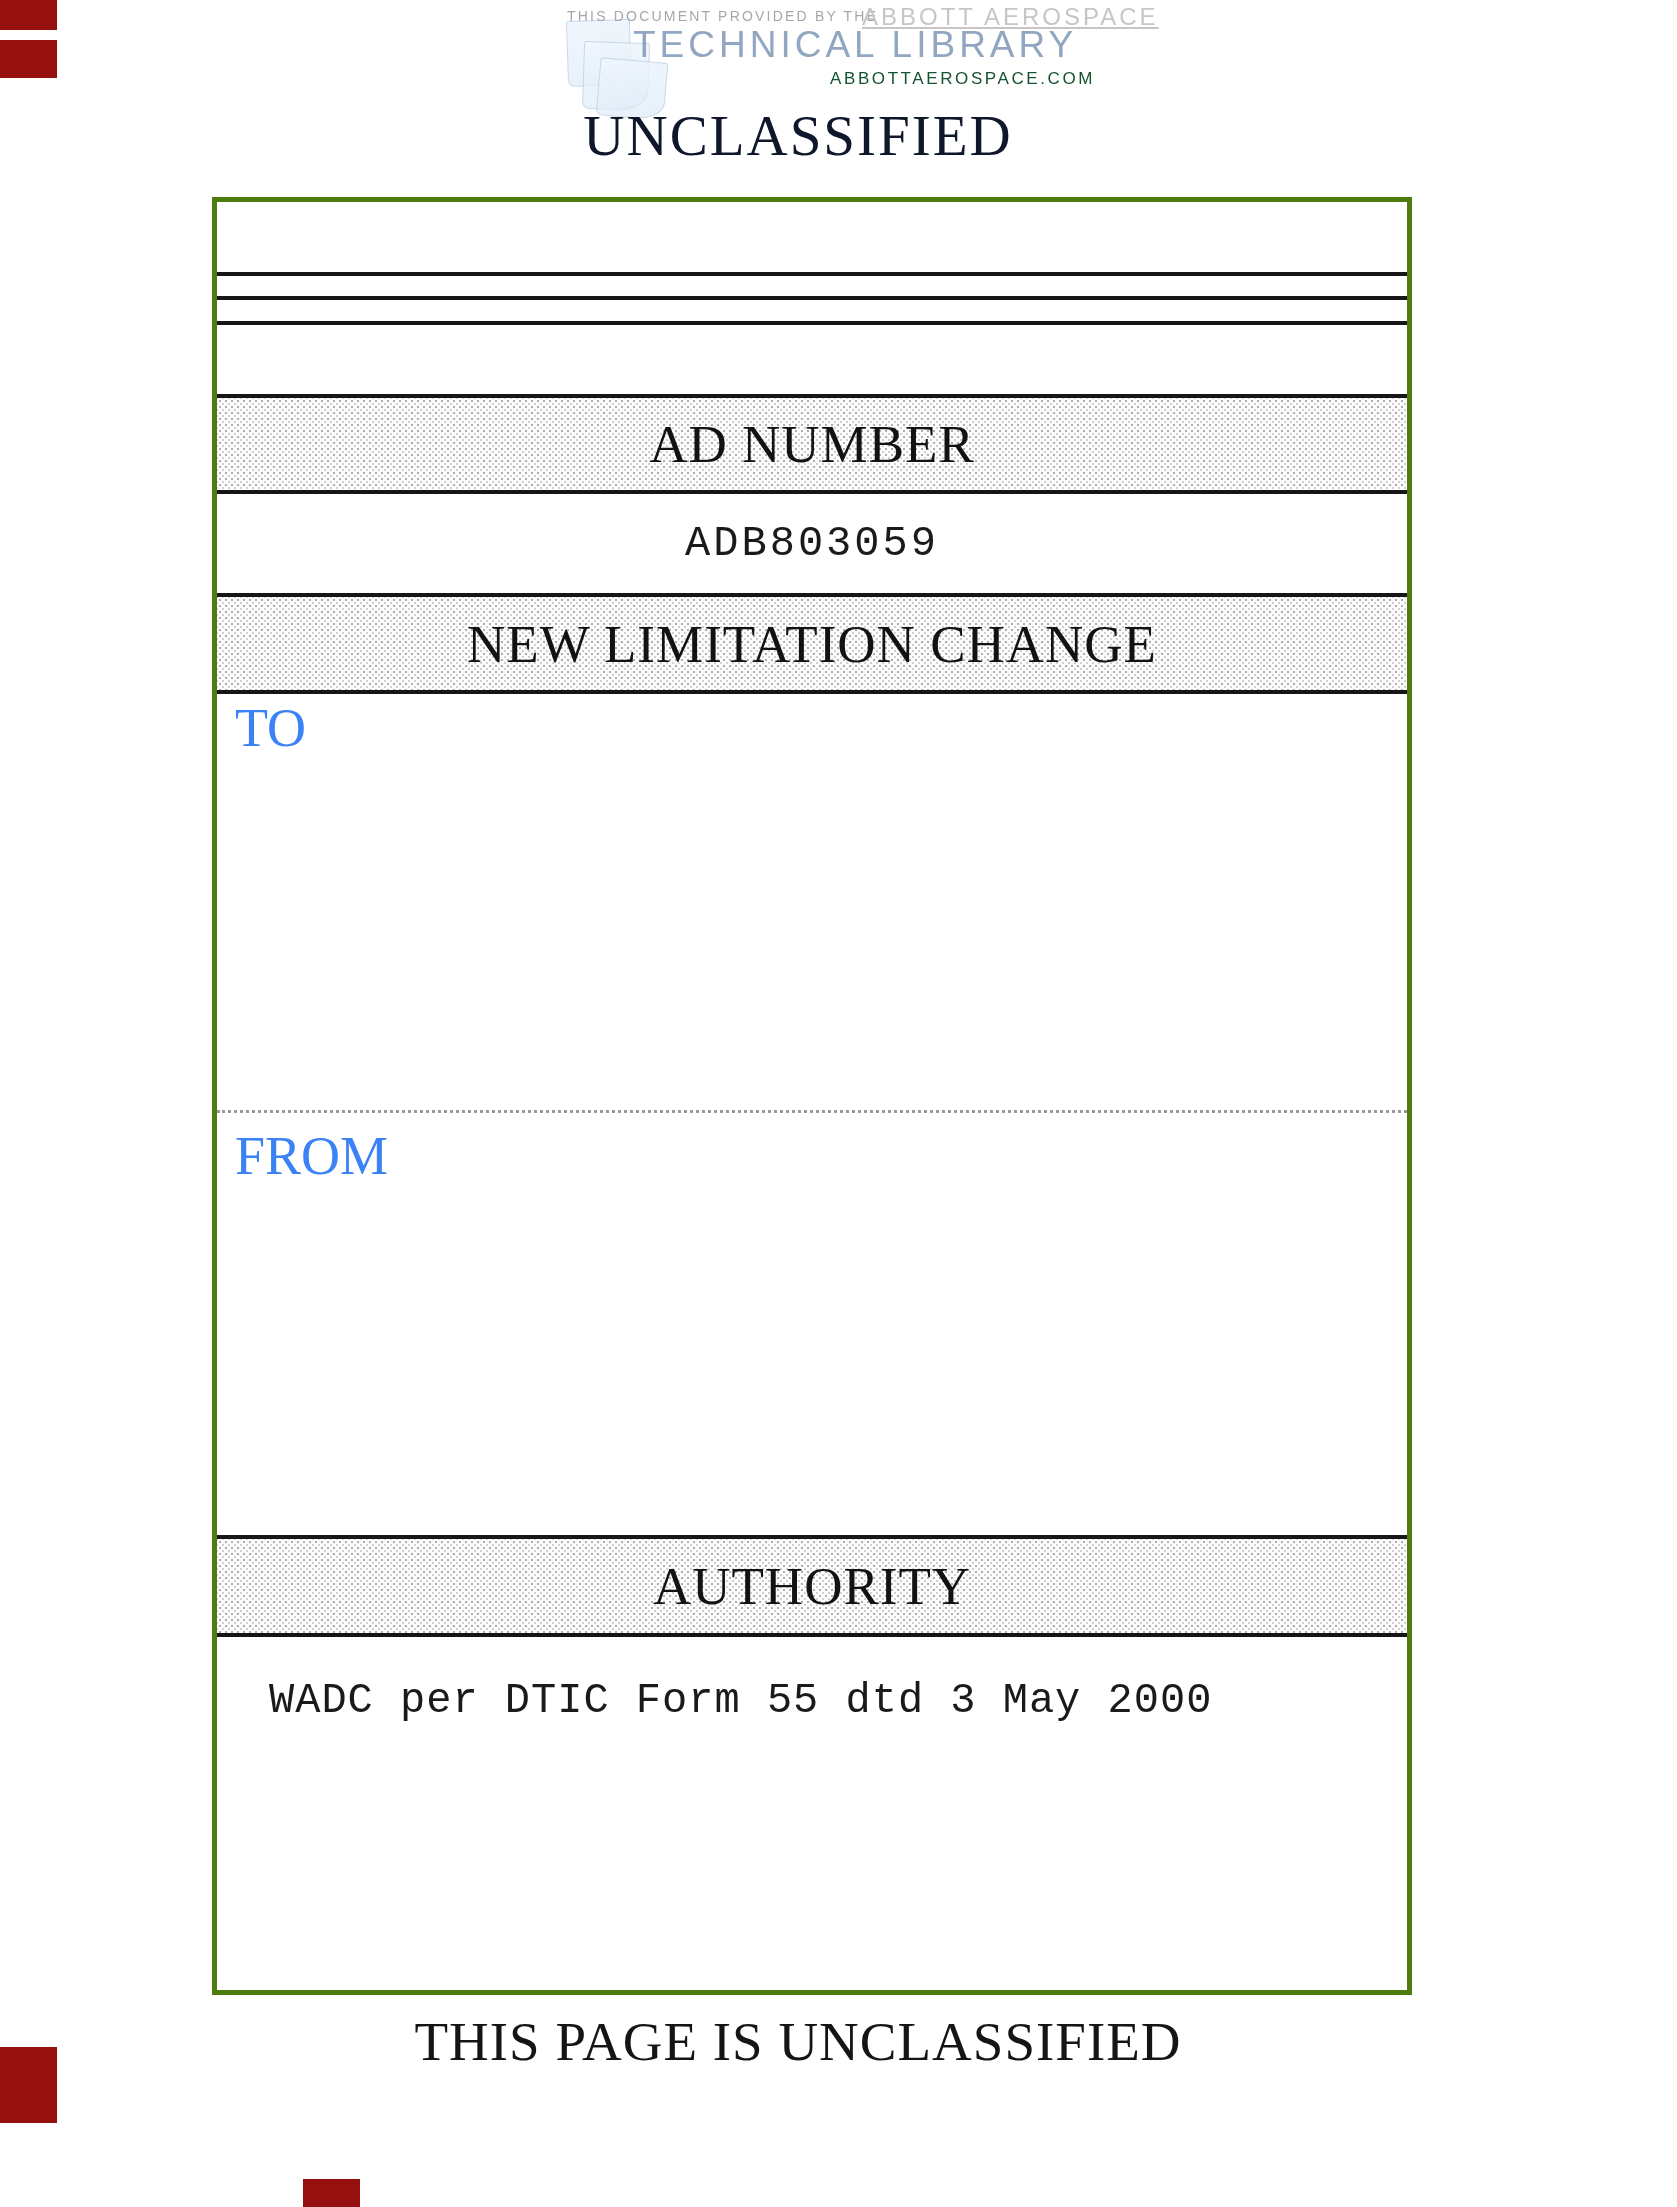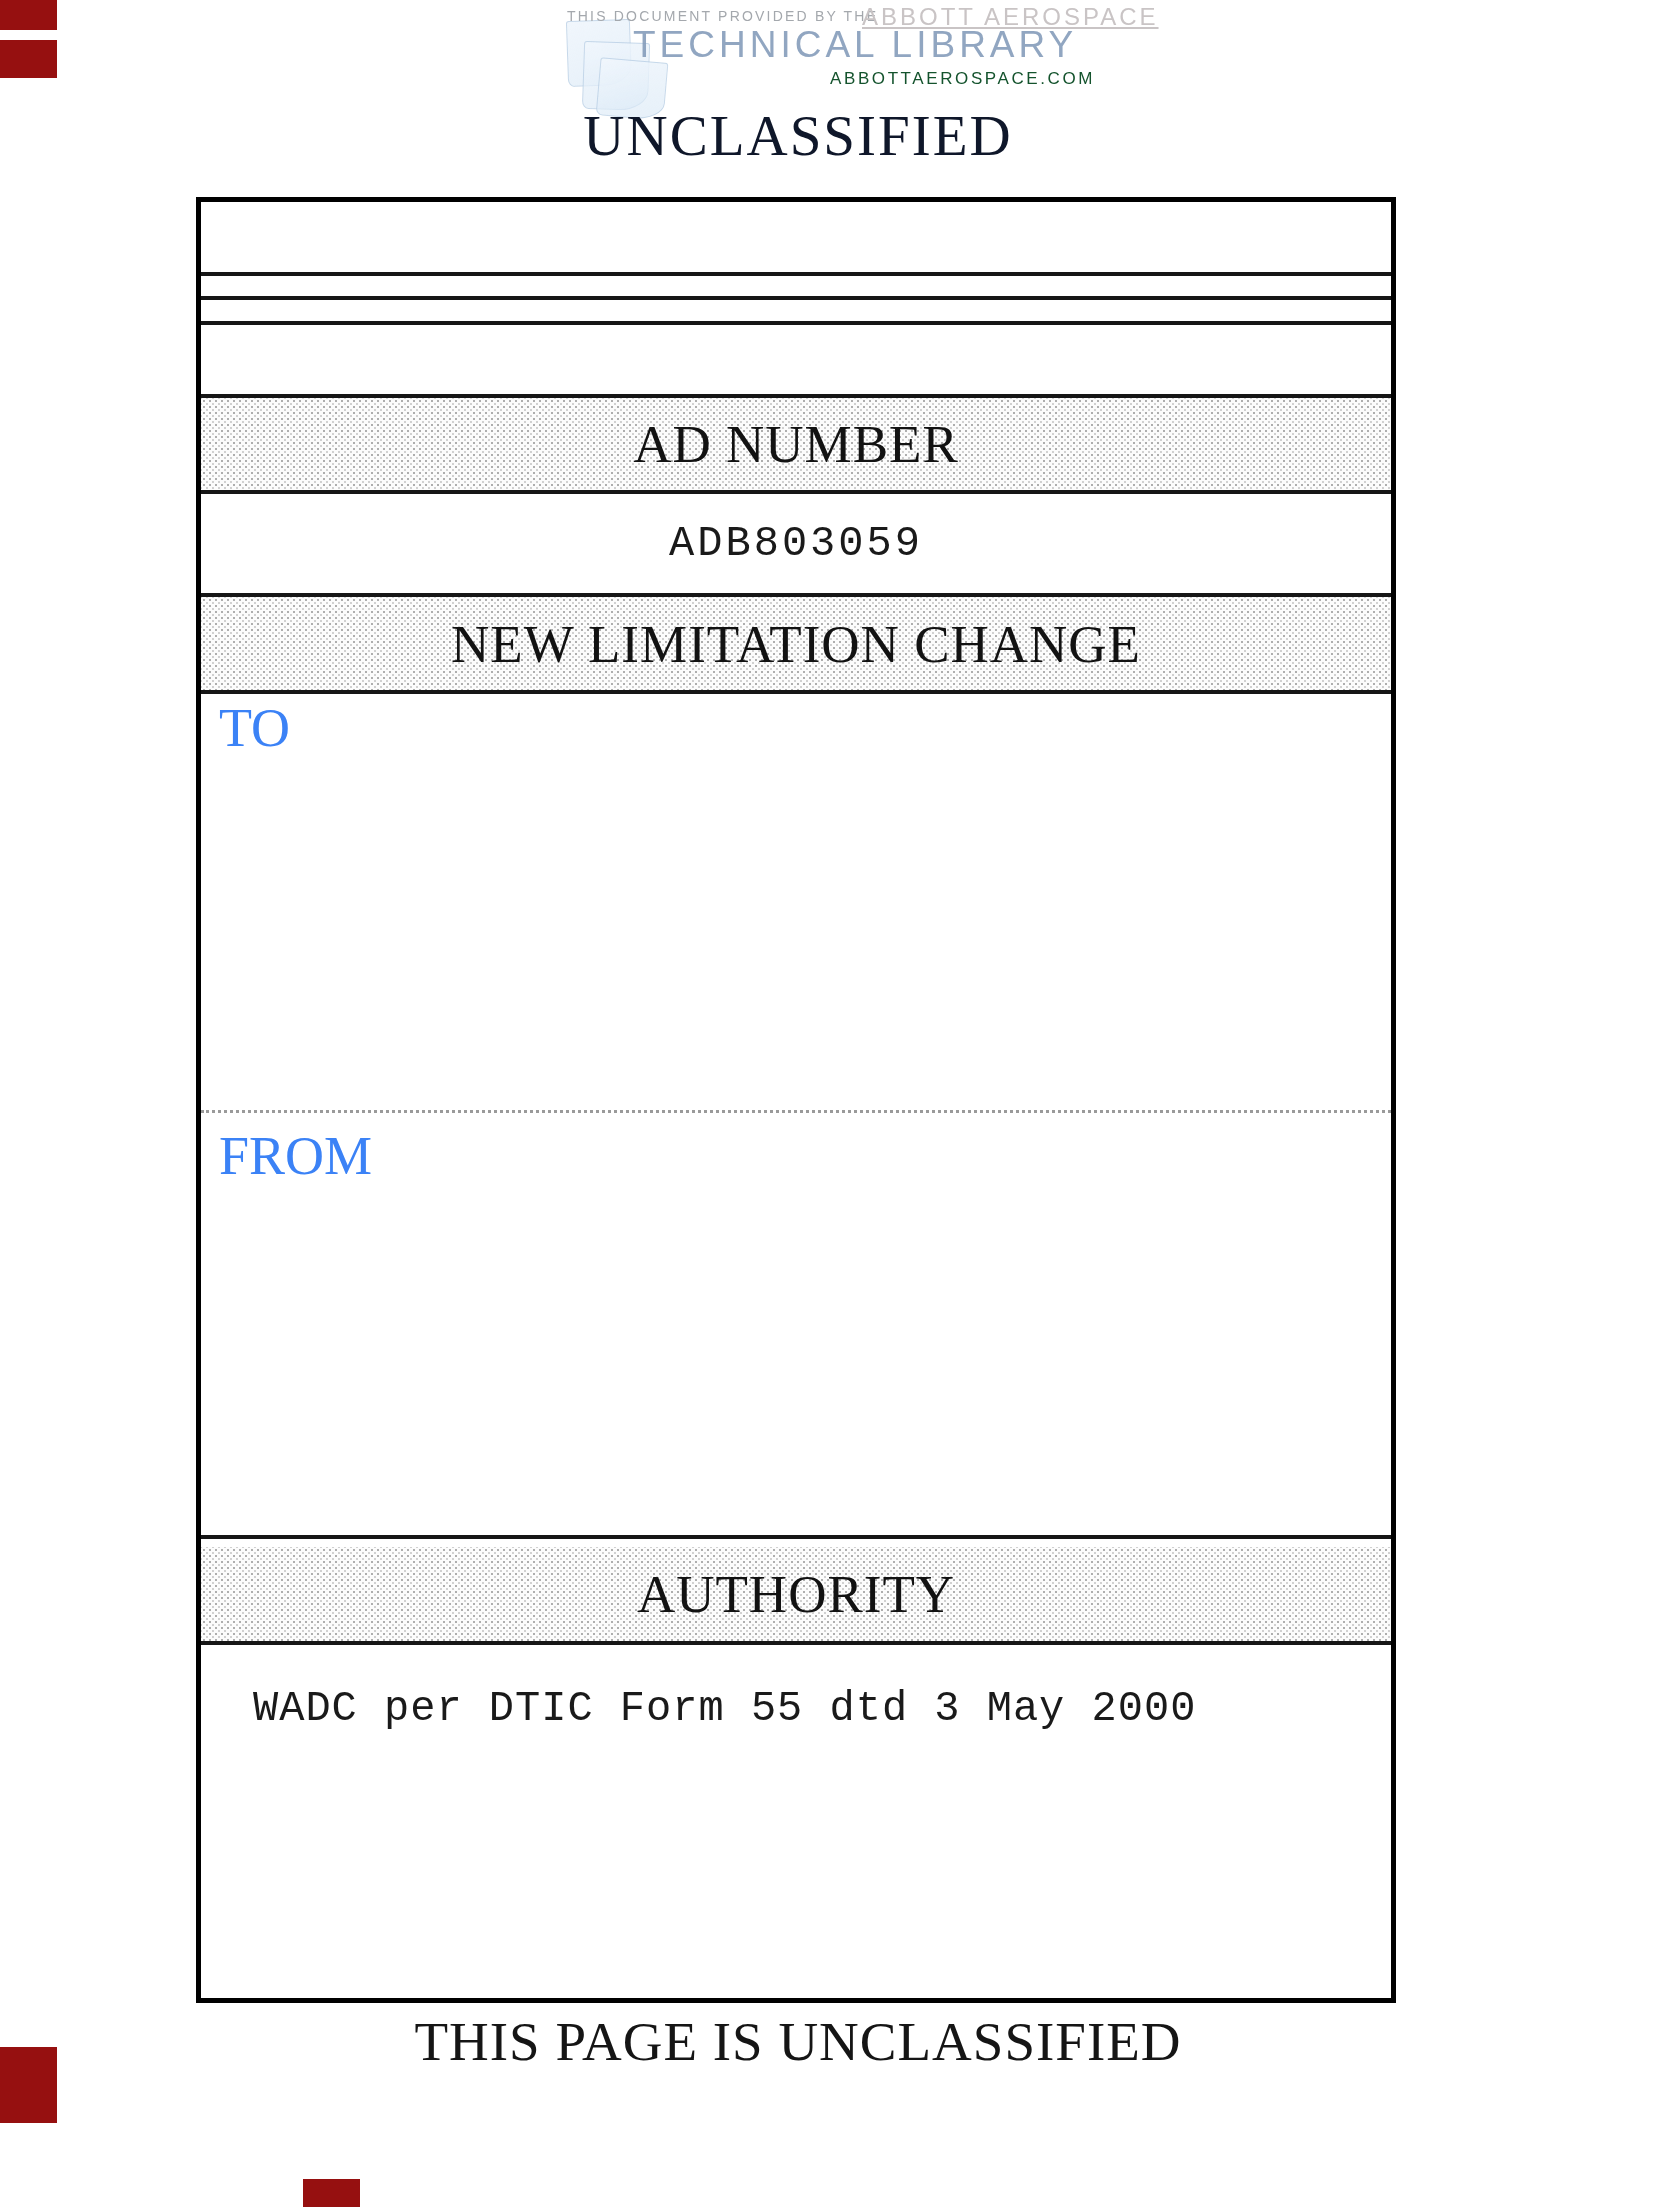--- a/index.html
+++ b/index.html
@@ -49,38 +49,38 @@
     position:absolute;left:201px;top:103px;width:1194px;
     text-align:center;font-size:57px;letter-spacing:2px;color:#0f172a;
   }
   .title-bottom{
     position:absolute;left:201px;top:2010px;width:1194px;
     text-align:center;font-size:55px;letter-spacing:1px;color:#151515;
   }
 
   
   .doc-table{
-    position:absolute;left:196px;top:197px;width:1200px;
-    border:5px solid #000000;
+    position:absolute;left:212px;top:197px;width:1200px;
+    border:5px solid #4d7c0f;
     box-sizing:border-box;
     display:flex;flex-direction:column;
     background:#fff;
   }
   .row{box-sizing:border-box;border-bottom:4px solid #161616;}
   .row.last{border-bottom:none;}
   .r-e1{height:74px;}
   .r-e2{height:24px;}
   .r-e3{height:25px;}
   .r-e4{height:73px;}
   .r-adnum{height:96px;}
   .r-adb{height:103px;}
   .r-newlim{height:97px;}
   .r-to{height:419px;border-bottom:3px dotted #9a9a9a;}
   .r-from{height:426px;}
-  .r-auth{height:98px;margin-top:8px;}
+  .r-auth{height:98px;}
   .r-authbody{height:353px;}
 
   .shaded{
     background-color:#fcfcfc;
     background-image:
       radial-gradient(circle, rgba(110,110,110,0.55) 0.8px, transparent 1.1px),
       radial-gradient(circle, rgba(110,110,110,0.30) 0.8px, transparent 1.1px);
     background-size:6px 6px, 6px 6px;
     background-position:0 0, 3px 3px;
     display:flex;align-items:center;justify-content:center;

